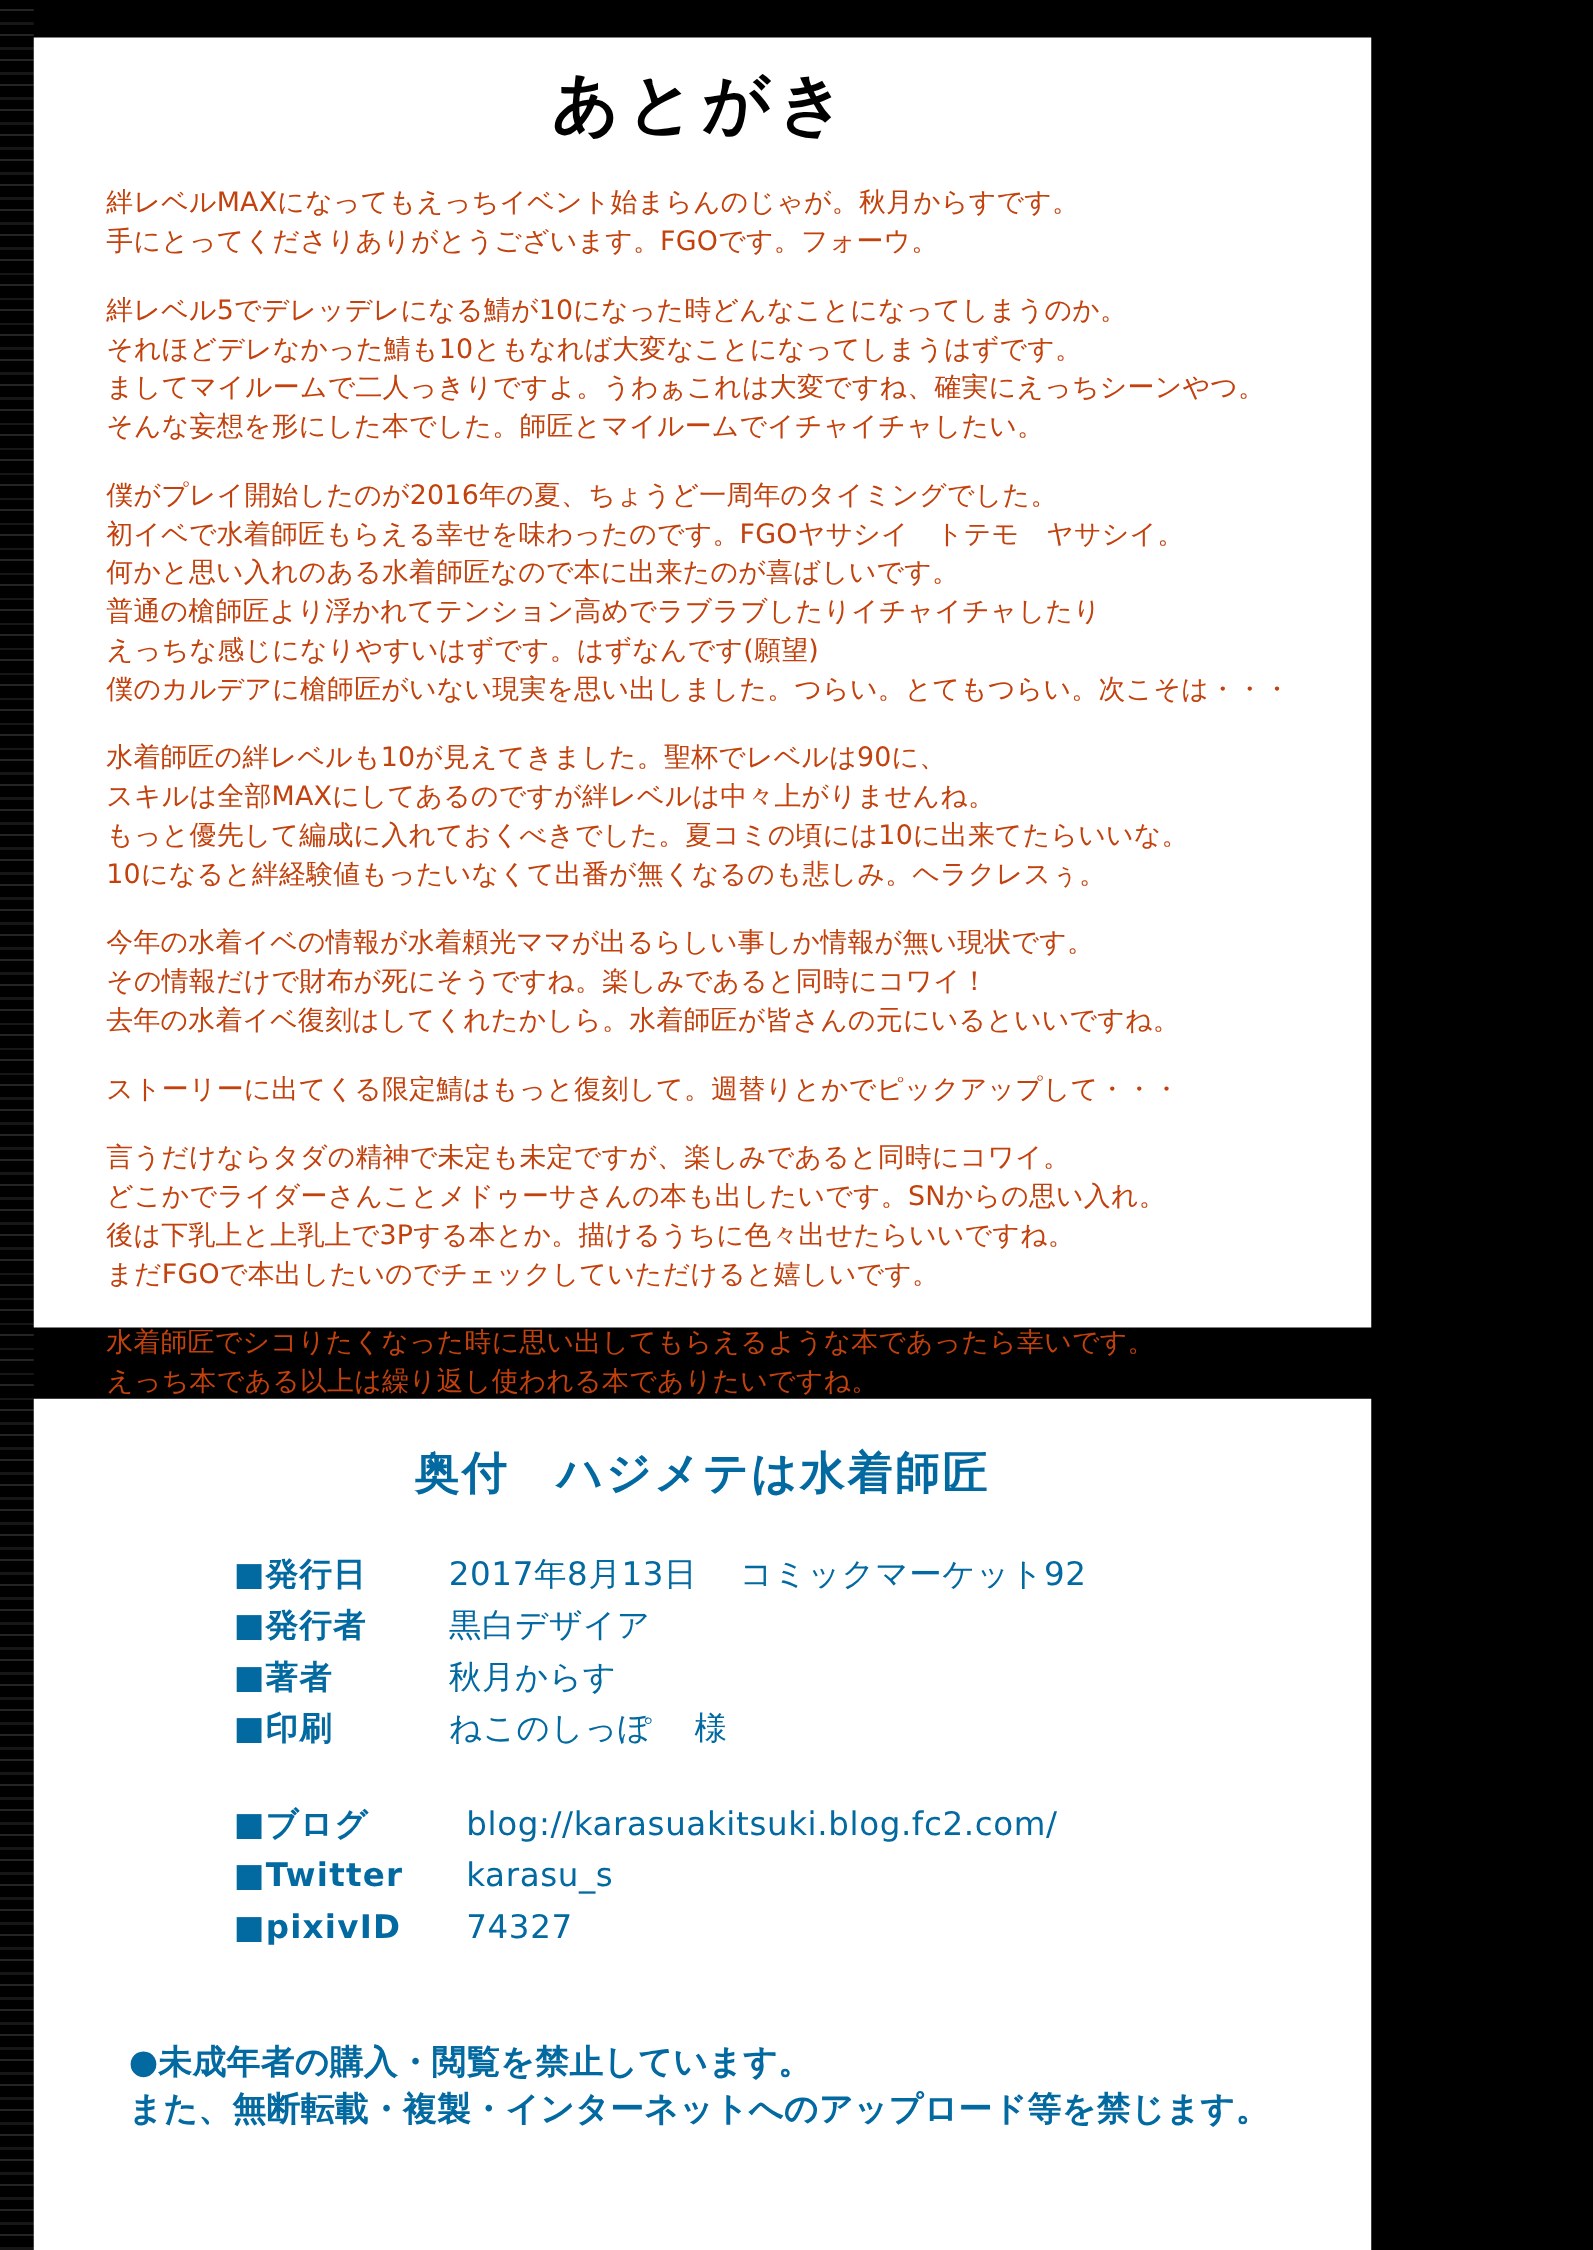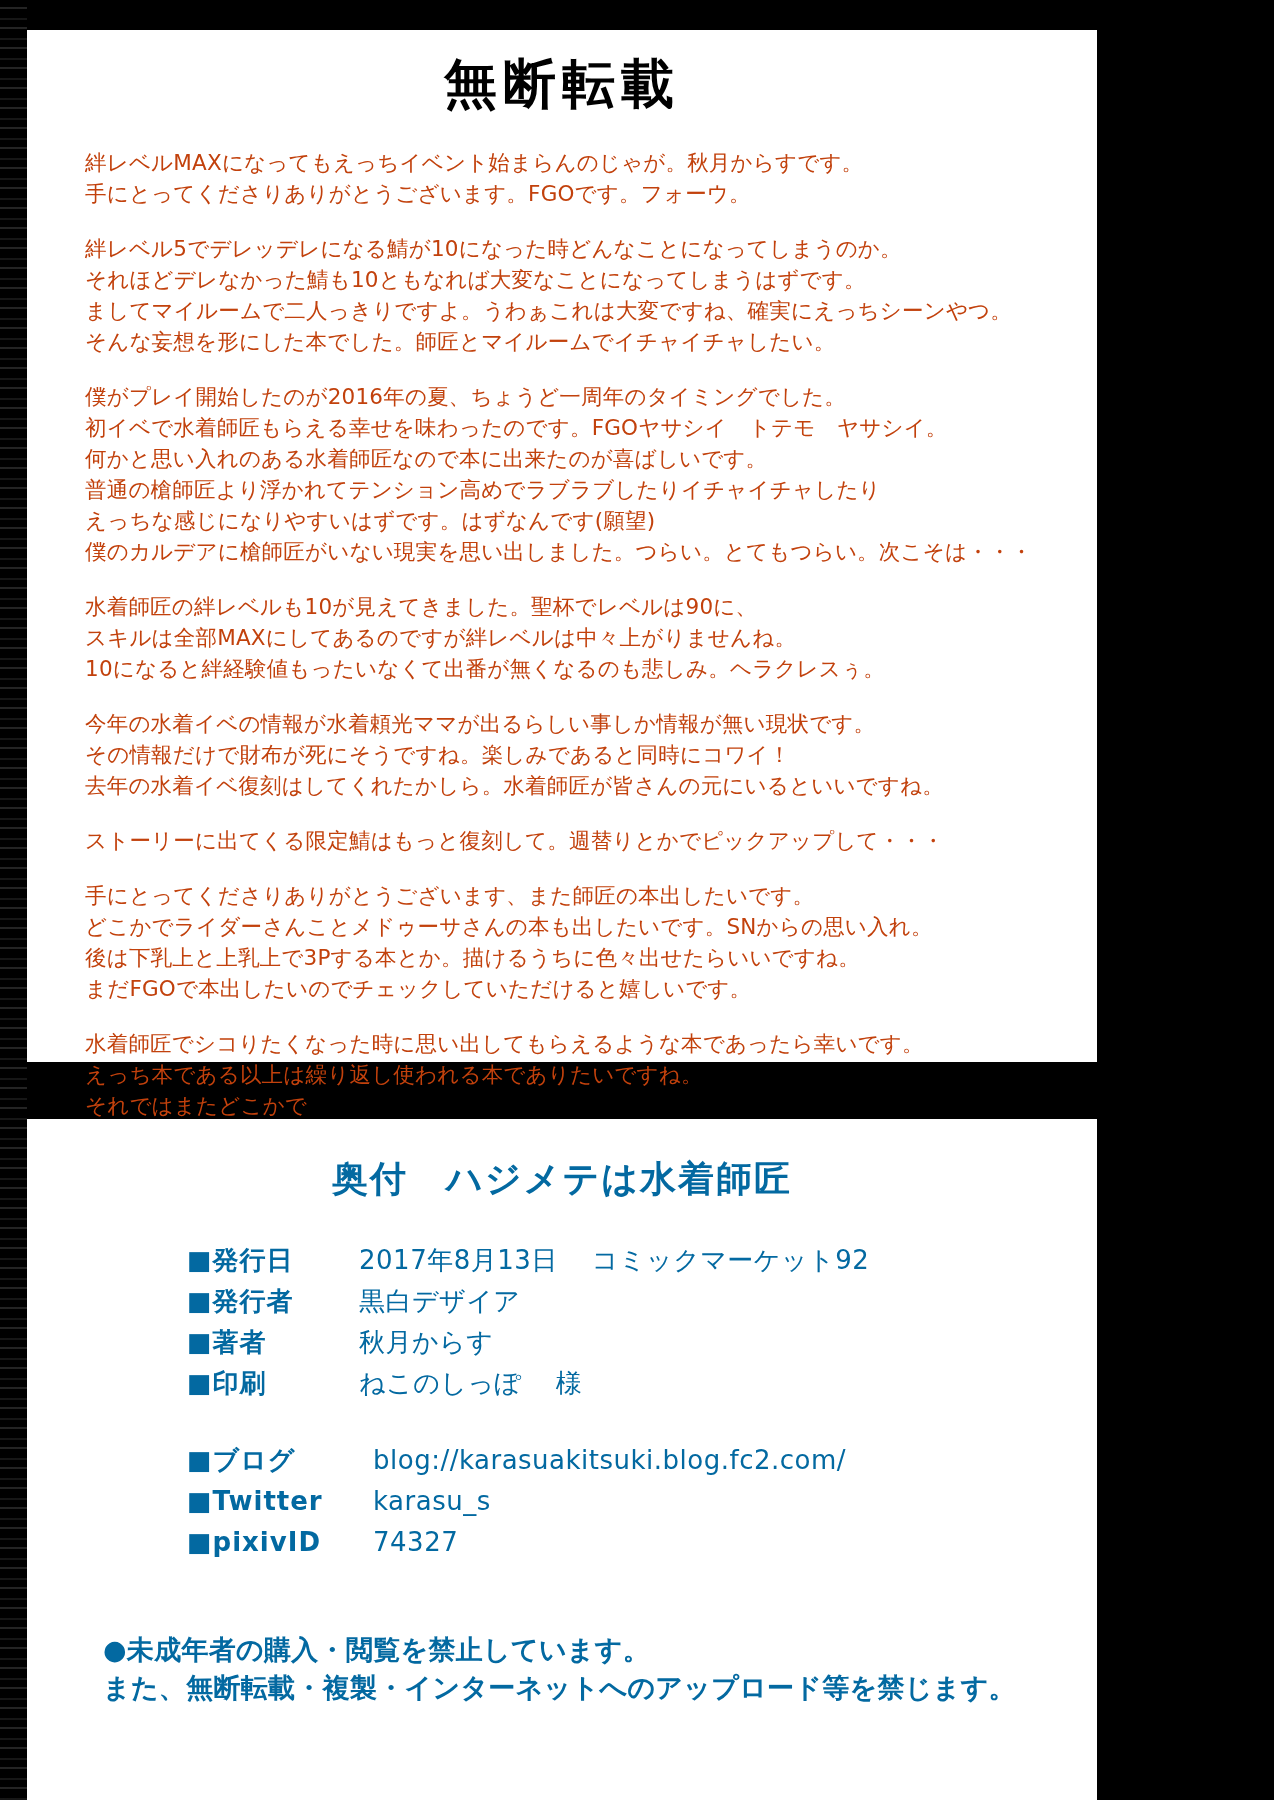--- a/index.html
+++ b/index.html
@@ -139,21 +139,21 @@
   }
 </style>
 </head>
 <body>
 
 <div class="page">
 
   <div class="edge-noise"></div>
 
   <section class="afterword-panel">
-    <h1 class="afterword-title">無断転載</h1>
+    <h1 class="afterword-title">あとがき</h1>
 
     <div class="afterword-body">
 
       <div class="para">
         <div class="line">絆レベルMAXになってもえっちイベント始まらんのじゃが。秋月からすです。</div>
         <div class="line">手にとってくださりありがとうございます。FGOです。フォーウ。</div>
       </div>
 
       <div class="para">
         <div class="line">絆レベル5でデレッデレになる鯖が10になった時どんなことになってしまうのか。</div>
@@ -167,35 +167,36 @@
         <div class="line">初イベで水着師匠もらえる幸せを味わったのです。FGOヤサシイ　トテモ　ヤサシイ。</div>
         <div class="line">何かと思い入れのある水着師匠なので本に出来たのが喜ばしいです。</div>
         <div class="line">普通の槍師匠より浮かれてテンション高めでラブラブしたりイチャイチャしたり</div>
         <div class="line">えっちな感じになりやすいはずです。はずなんです(願望)</div>
         <div class="line">僕のカルデアに槍師匠がいない現実を思い出しました。つらい。とてもつらい。次こそは・・・</div>
       </div>
 
       <div class="para">
         <div class="line">水着師匠の絆レベルも10が見えてきました。聖杯でレベルは90に、</div>
         <div class="line">スキルは全部MAXにしてあるのですが絆レベルは中々上がりませんね。</div>
+        <div class="line">もっと優先して編成に入れておくべきでした。夏コミの頃には10に出来てたらいいな。</div>
         <div class="line">10になると絆経験値もったいなくて出番が無くなるのも悲しみ。ヘラクレスぅ。</div>
       </div>
 
       <div class="para">
         <div class="line">今年の水着イベの情報が水着頼光ママが出るらしい事しか情報が無い現状です。</div>
         <div class="line">その情報だけで財布が死にそうですね。楽しみであると同時にコワイ！</div>
         <div class="line">去年の水着イベ復刻はしてくれたかしら。水着師匠が皆さんの元にいるといいですね。</div>
       </div>
 
       <div class="para">
         <div class="line">ストーリーに出てくる限定鯖はもっと復刻して。週替りとかでピックアップして・・・</div>
       </div>
 
       <div class="para">
-        <div class="line">手にとってくださりありがとうございます、また師匠の本出したいです。</div>
+        <div class="line">言うだけならタダの精神で未定も未定ですが、楽しみであると同時にコワイ。</div>
         <div class="line">どこかでライダーさんことメドゥーサさんの本も出したいです。SNからの思い入れ。</div>
         <div class="line">後は下乳上と上乳上で3Pする本とか。描けるうちに色々出せたらいいですね。</div>
         <div class="line">まだFGOで本出したいのでチェックしていただけると嬉しいです。</div>
       </div>
 
       <div class="para">
         <div class="line">水着師匠でシコりたくなった時に思い出してもらえるような本であったら幸いです。</div>
         <div class="line">えっち本である以上は繰り返し使われる本でありたいですね。</div>
         <div class="line">それではまたどこかで</div>
       </div>

